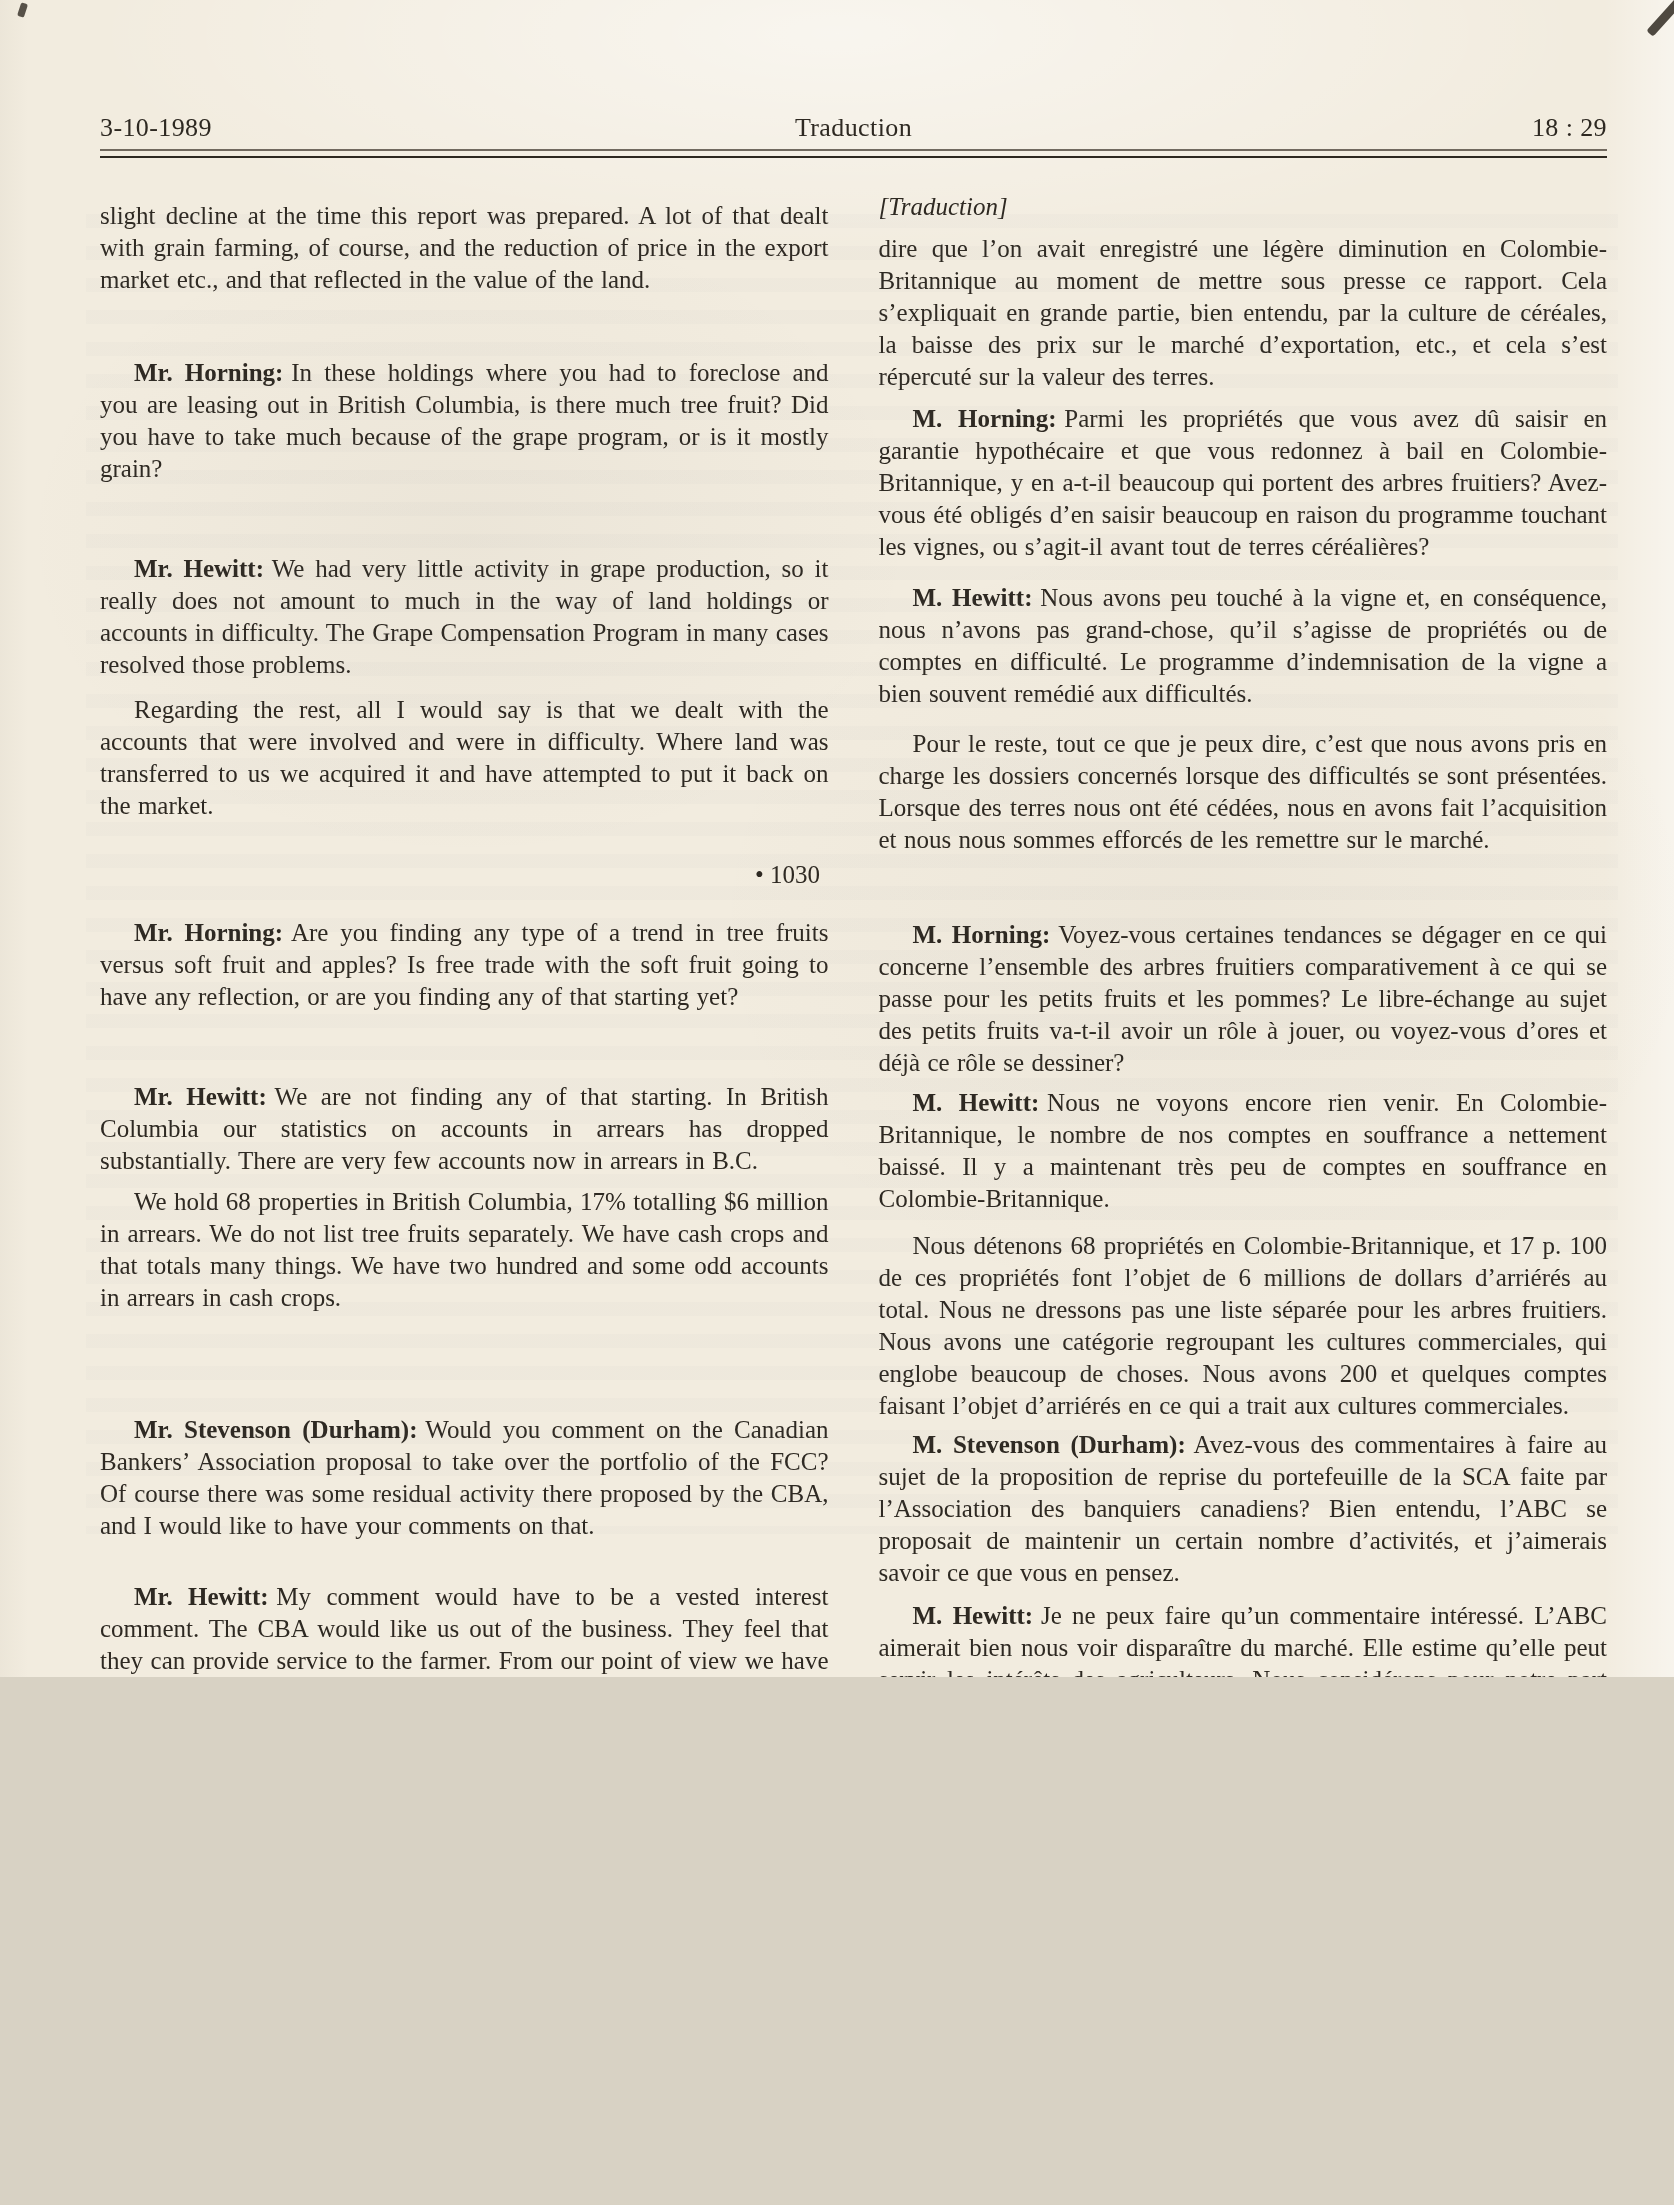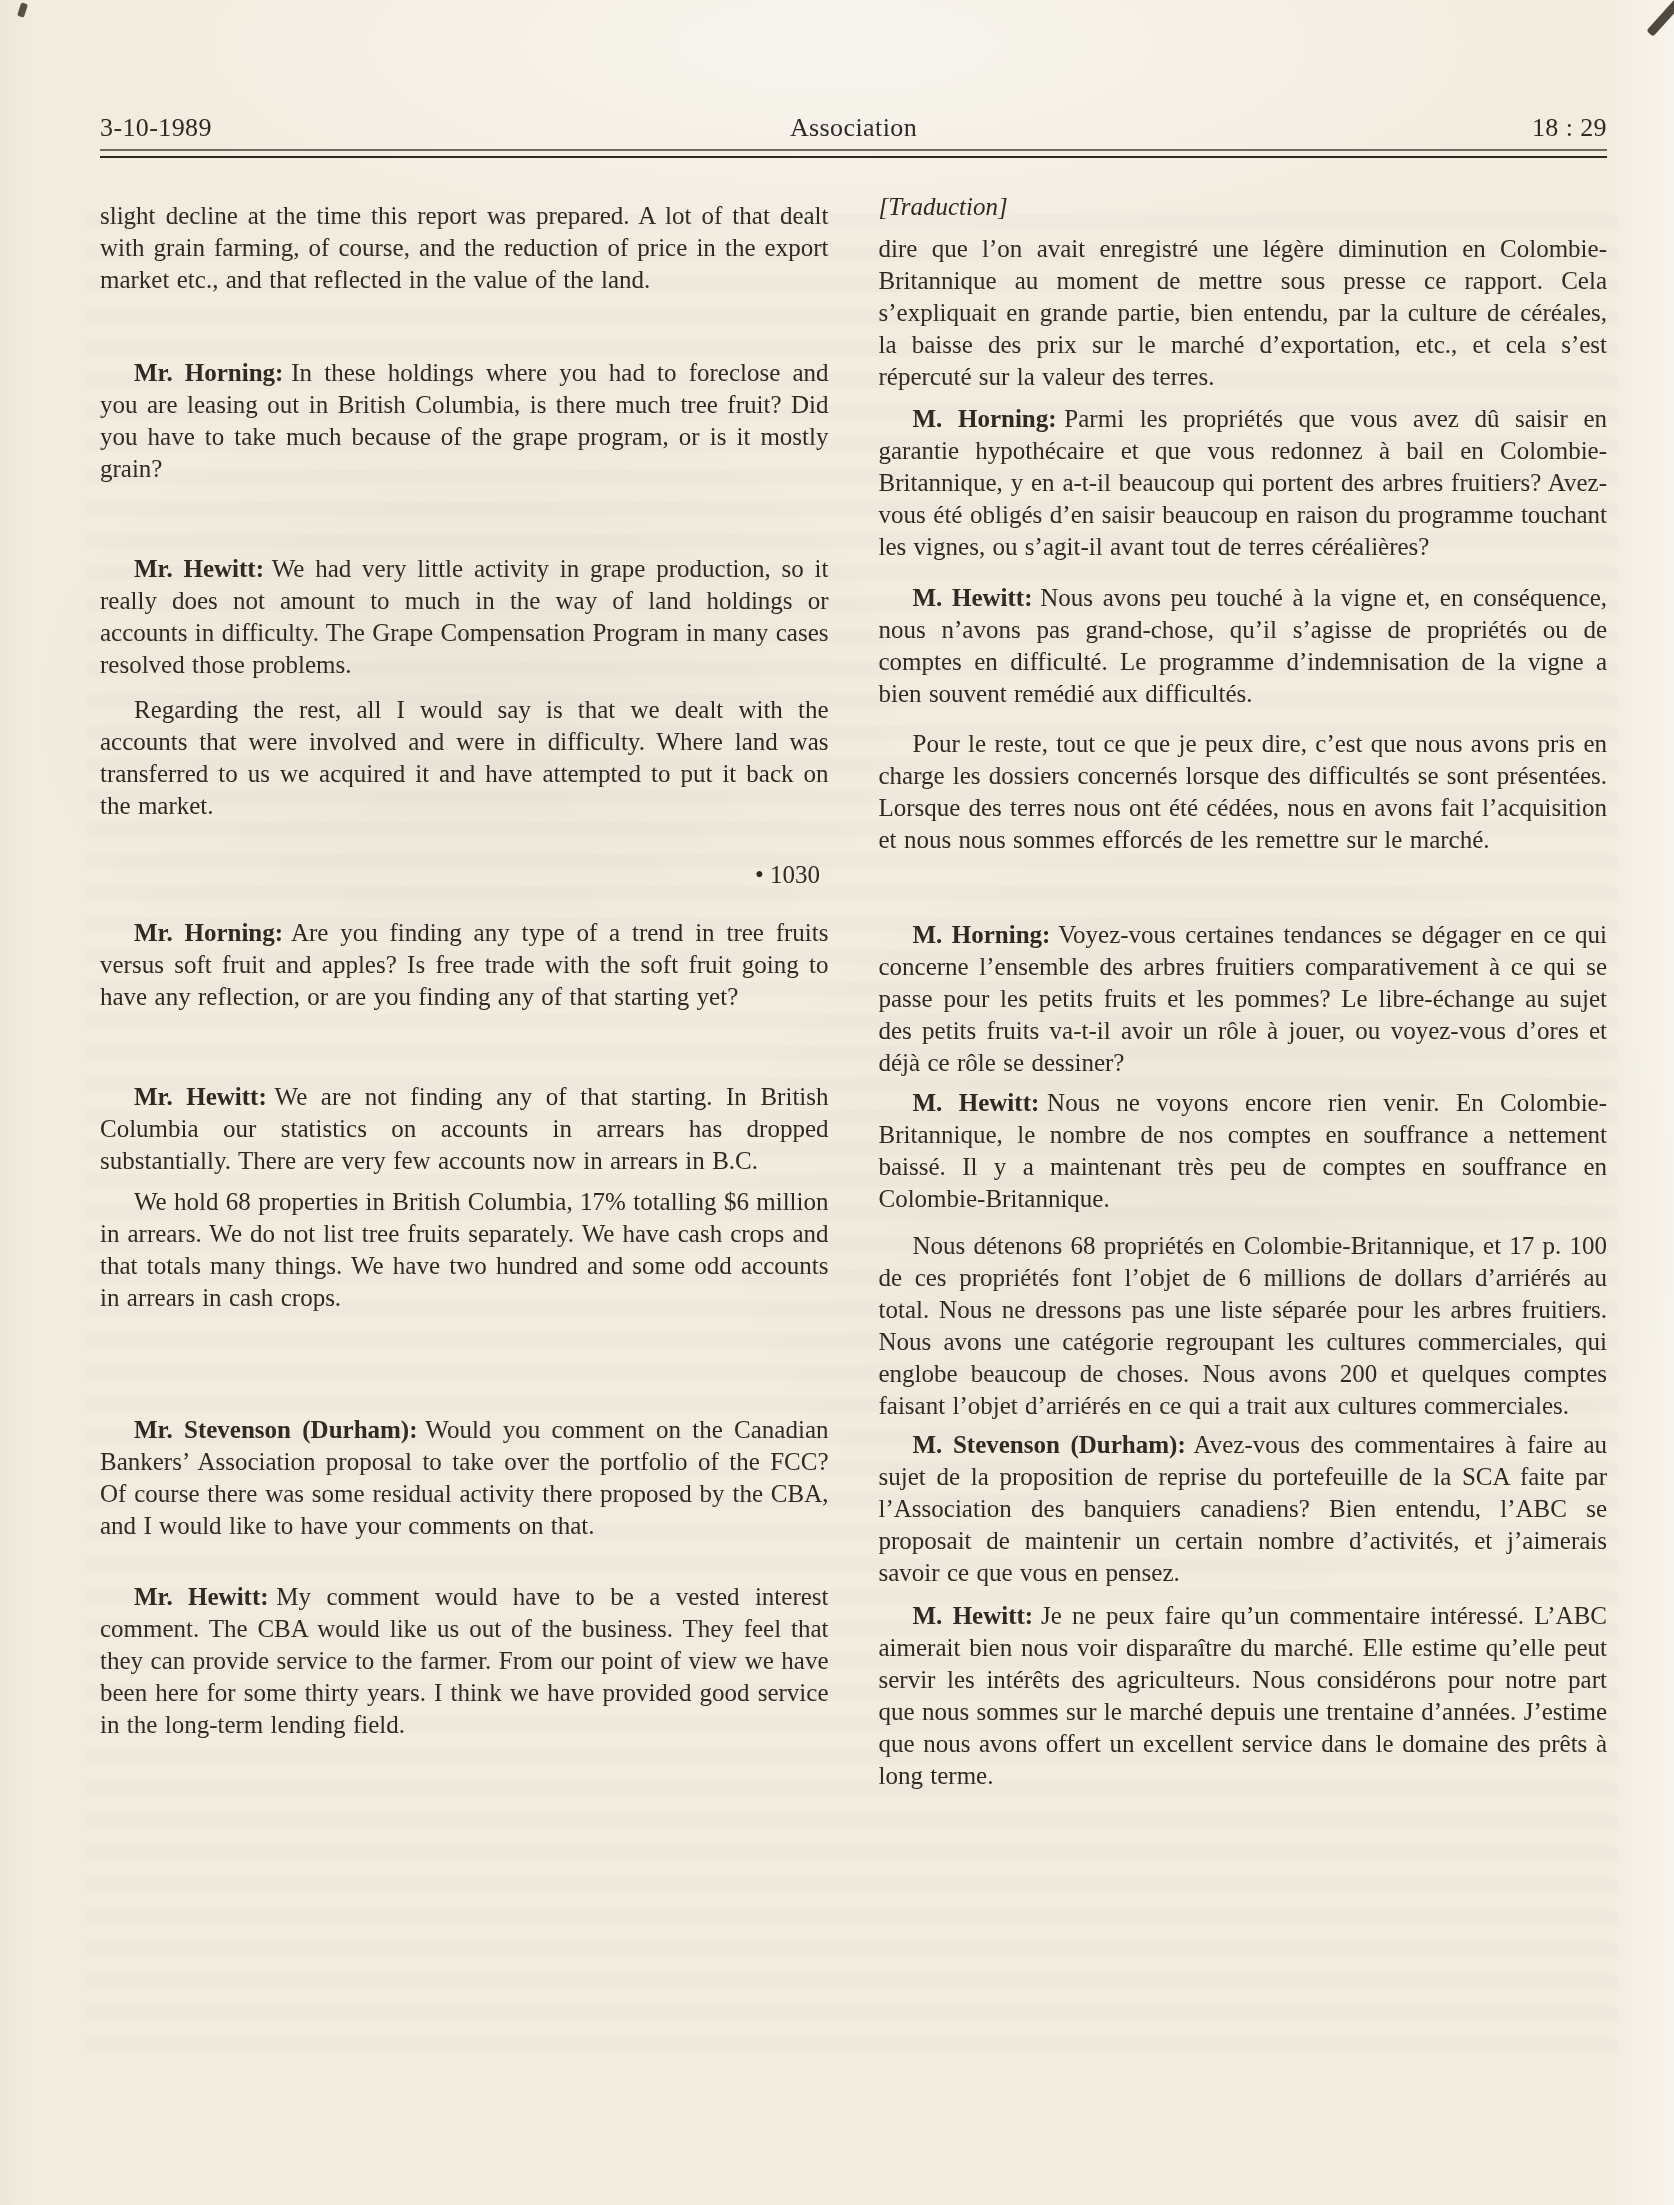--- a/index.html
+++ b/index.html
@@ -3,21 +3,21 @@
 <meta charset="utf-8">
 <style>
   html, body {
     margin: 0;
     padding: 0;
     background: #d8d2c4;
   }
   .page {
     position: relative;
     width: 1675px;
-    height: 2205px;
+    height: 1677px;
     margin: 0 auto;
     box-sizing: border-box;
     background-color: #f2ecdf;
     background-image:
       radial-gradient(ellipse 641px 463px at 28% 32%, rgba(112,102,86,0.05), transparent 70%),
       radial-gradient(ellipse 713px 570px at 72% 55%, rgba(112,102,86,0.045), transparent 70%),
       radial-gradient(ellipse 998px 299px at 50% 2%, rgba(255,255,255,0.5), transparent 75%),
       linear-gradient(to right, rgba(120,110,92,0.05) 0, transparent 28.5px, transparent 1604px, rgba(255,255,255,0.45) 1675px);
     color: #2e2922;
     font-family: "Liberation Serif", "DejaVu Serif", serif;
@@ -93,21 +93,21 @@
 <body>
 
 <div class="page">
   <div class="artifact tl"></div>
   <div class="artifact tr"></div>
 
   <div class="content">
 
     <div class="header">
       <span class="date">3-10-1989</span>
-      <span class="title">Association</span>
+      <span class="title">Traduction</span>
       <span class="pageno">18 : 29</span>
     </div>
     <div class="header-rule"></div>
 
     <div class="columns">
 
       <div class="col">
 
         <p class="no-indent" style="margin-top:8.6px">
           <strong></strong><span>slight decline at the time this report was prepared. A lot of that dealt with grain farming, of course, and the reduction of price in the export market etc., and that reflected in the value of the land.</span>

